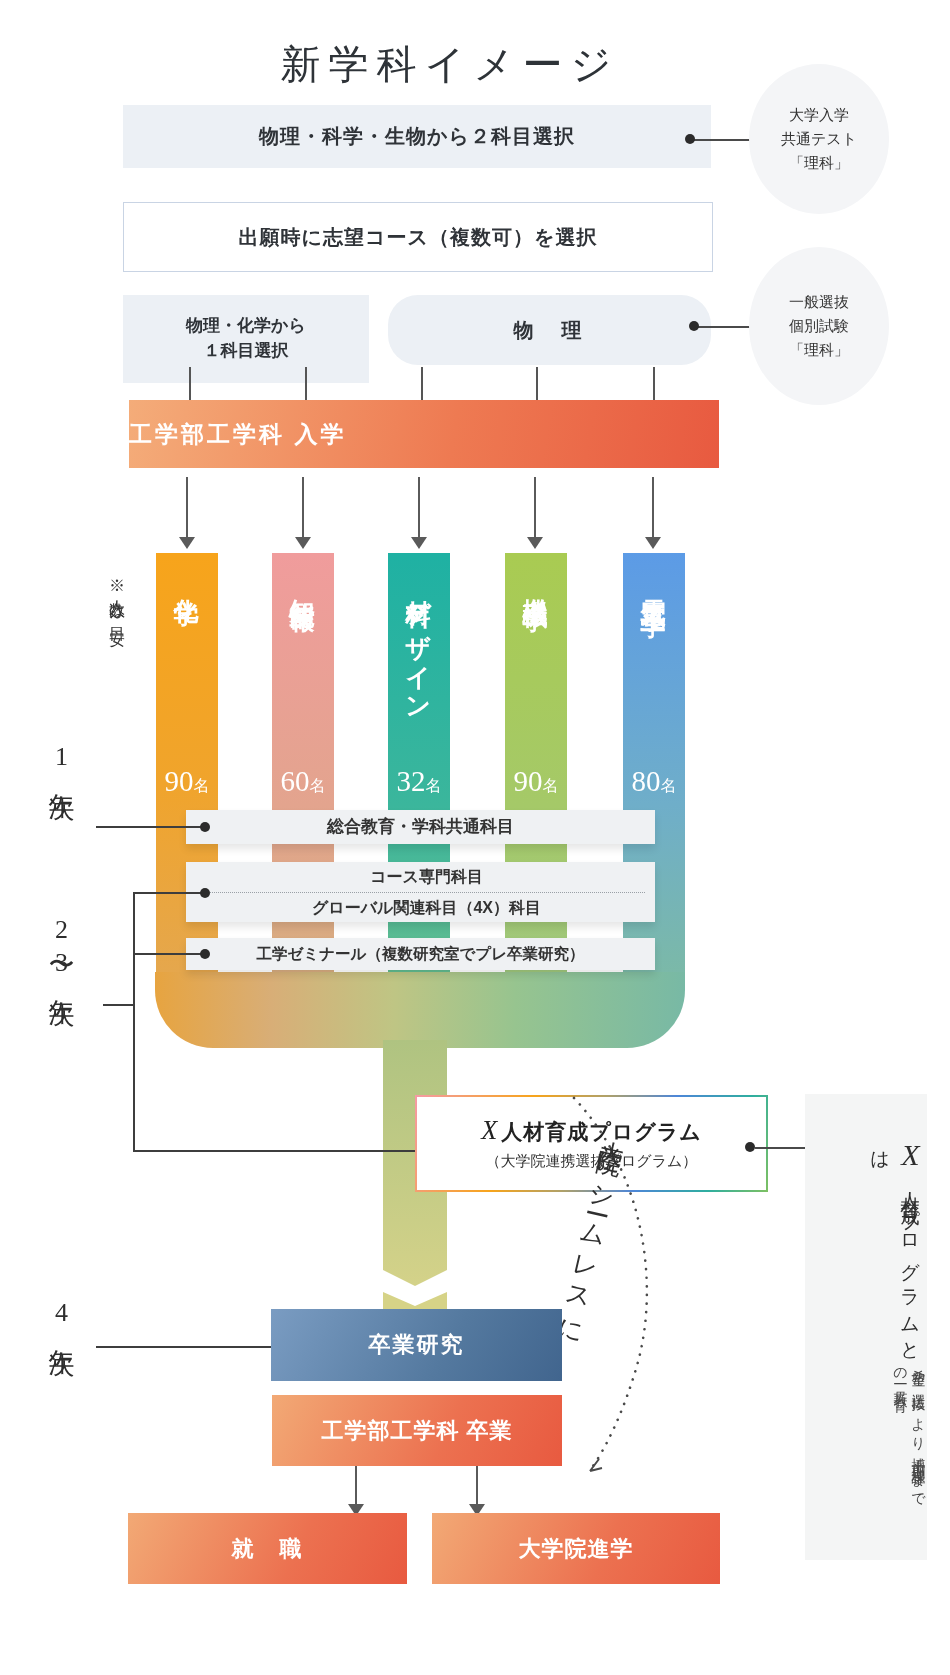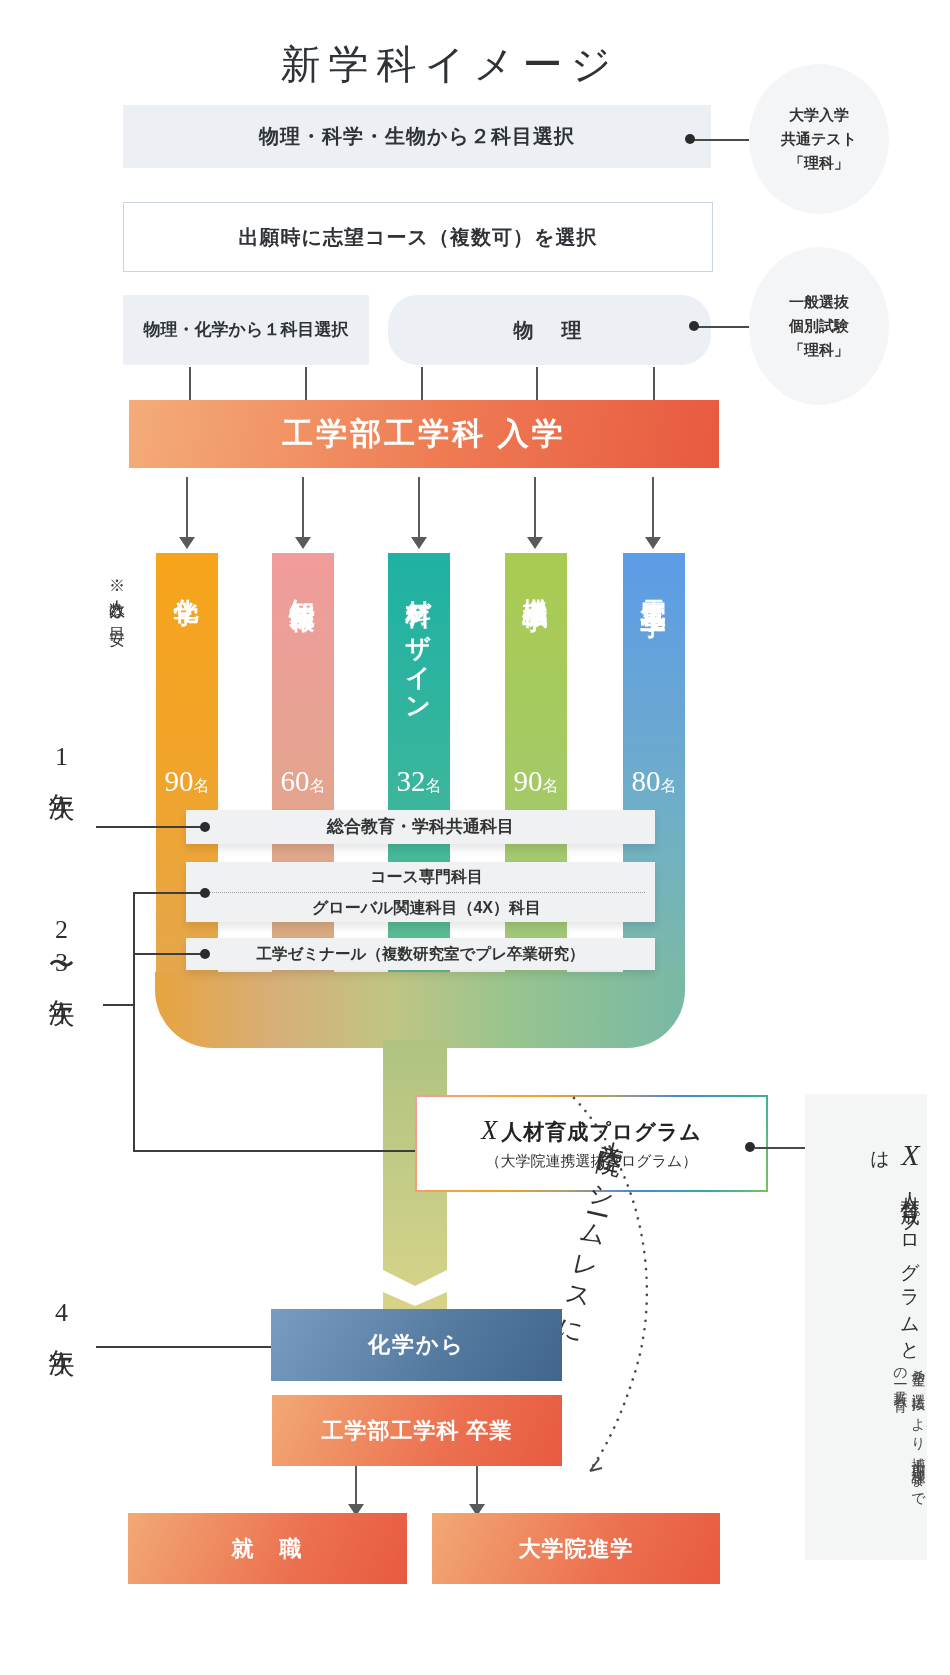--- a/index.html
+++ b/index.html
@@ -11,35 +11,35 @@
   .title{left:0;top:10px;width:900px;text-align:center;font-family:"Liberation Serif",serif;
          font-size:40px;font-weight:500;letter-spacing:8px;color:#2e3338;}
 
   
   .tbox{display:flex;align-items:center;justify-content:center;text-align:center;
         font-weight:600;color:#2f3338;}
   .bg-bluegray{background:#ecf0f5;}
   .boxA{left:123px;top:105px;width:588px;height:63px;font-size:20px;letter-spacing:1px;}
   .boxB{left:123px;top:202px;width:588px;height:68px;font-size:20px;letter-spacing:1px;
         background:#fff;border:1px solid #c9d4e4;}
-  .boxC{left:123px;top:295px;width:246px;height:70px;font-size:17px;line-height:1.45;flex-direction:row;}
+  .boxC{left:123px;top:295px;width:246px;height:88px;font-size:17px;line-height:1.45;flex-direction:column;}
   .boxD{left:388px;top:295px;width:323px;height:70px;font-size:20px;letter-spacing:4px;border-radius:30px;}
 
   
   .ellipse{background:#f4f5f7;border-radius:50%;display:flex;align-items:center;justify-content:center;
-           text-align:center;font-size:15px;line-height:1.6;color:#333;font-weight:bold;}
+           text-align:center;font-size:15px;line-height:1.6;color:#333;}
   .ell1{left:749px;top:64px;width:140px;height:150px;}
   .ell2{left:749px;top:247px;width:140px;height:158px;}
   .callout-line{height:1.5px;background:#4a4a4a;}
   .dot{width:10px;height:10px;border-radius:50%;background:#2b2b2b;}
 
   
-  .admission{left:129px;top:400px;width:590px;height:68px;display:flex;align-items:center;justify-content:center;
+  .admission{left:129px;top:400px;width:590px;height:68px;display:flex;align-items:center;
              background:linear-gradient(100deg,#f4ac79 0%,#ee7a52 55%,#e85a40 100%);
-             color:#fff;font-size:31px;font-weight:700;letter-spacing:3px;}
+             color:#fff;font-size:23px;font-weight:700;letter-spacing:3px;}
 
   
   .vline{width:1.6px;background:#555;}
   .arrow .stem{position:absolute;left:7px;top:0;width:2px;background:#5a5a5a;}
   .arrow .head{position:absolute;left:0;width:0;height:0;border-left:8px solid transparent;
                border-right:8px solid transparent;border-top:12px solid #5a5a5a;}
 
   
   .col{top:553px;width:62px;height:420px;}
   .c0{background:linear-gradient(180deg,#f7a41b 0%,#f0a42c 55%,#e5a74d 100%);}
@@ -255,21 +255,21 @@
     <path d="M 590 1471 L 599 1459 M 590 1471 L 602 1468" fill="none" stroke="#4a4a4a" stroke-width="2"></path>
   </svg>
   <div class="abs seamless">大学院にシームレスに</div>
 
   <div class="abs panel">
     <div class="head"><span class="xbig">X</span><span>人材育成プログラムとは</span></div>
     <div class="body">希望と選抜により博士前期課程までの一貫教育</div>
   </div>
 
   <div class="abs bbox grad-blue research">
-    <span>化学から</span>
+    <span>卒業研究</span>
   </div>
   <div class="abs bbox grad-orange graduate">
     <span>工学部工学科 卒業</span>
   </div>
 
   <div class="abs arrow" style="left:348px;top:1466px;width:16px;height:50px;">
       <div class="stem" style="height:38px;"></div>
       <div class="head" style="top:38px;"></div>
     </div>
   <div class="abs arrow" style="left:469px;top:1466px;width:16px;height:50px;">

